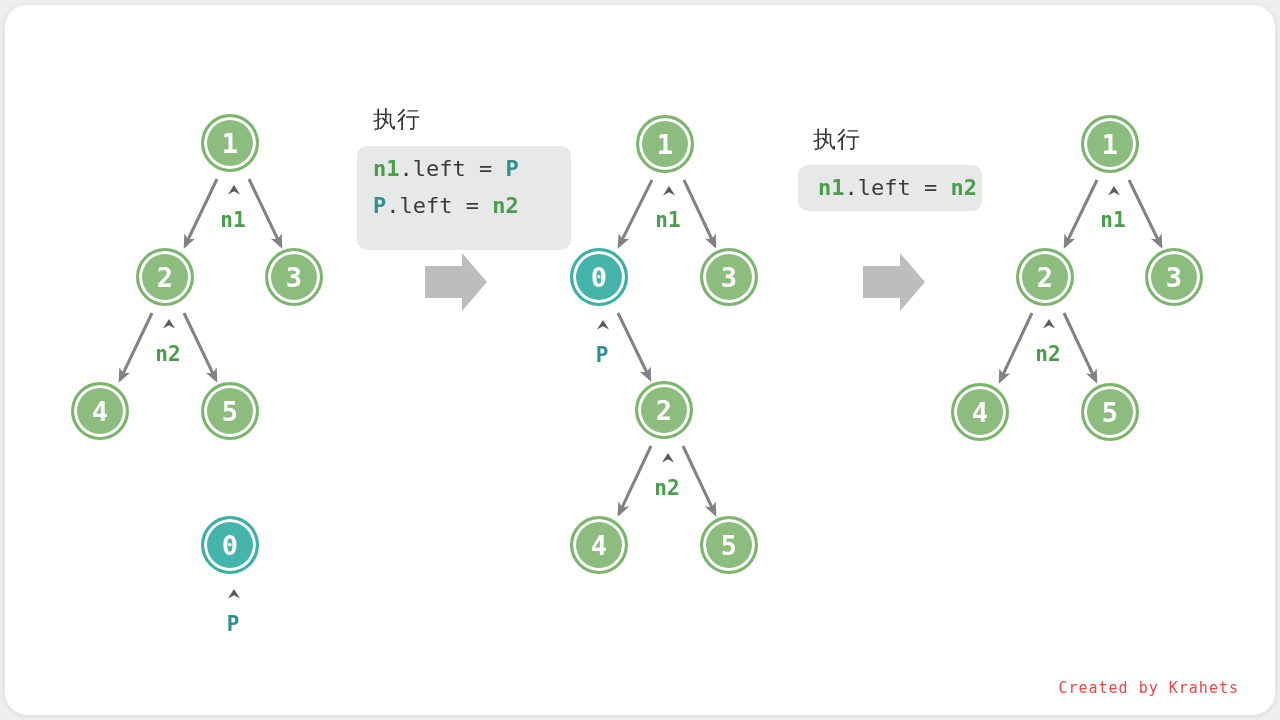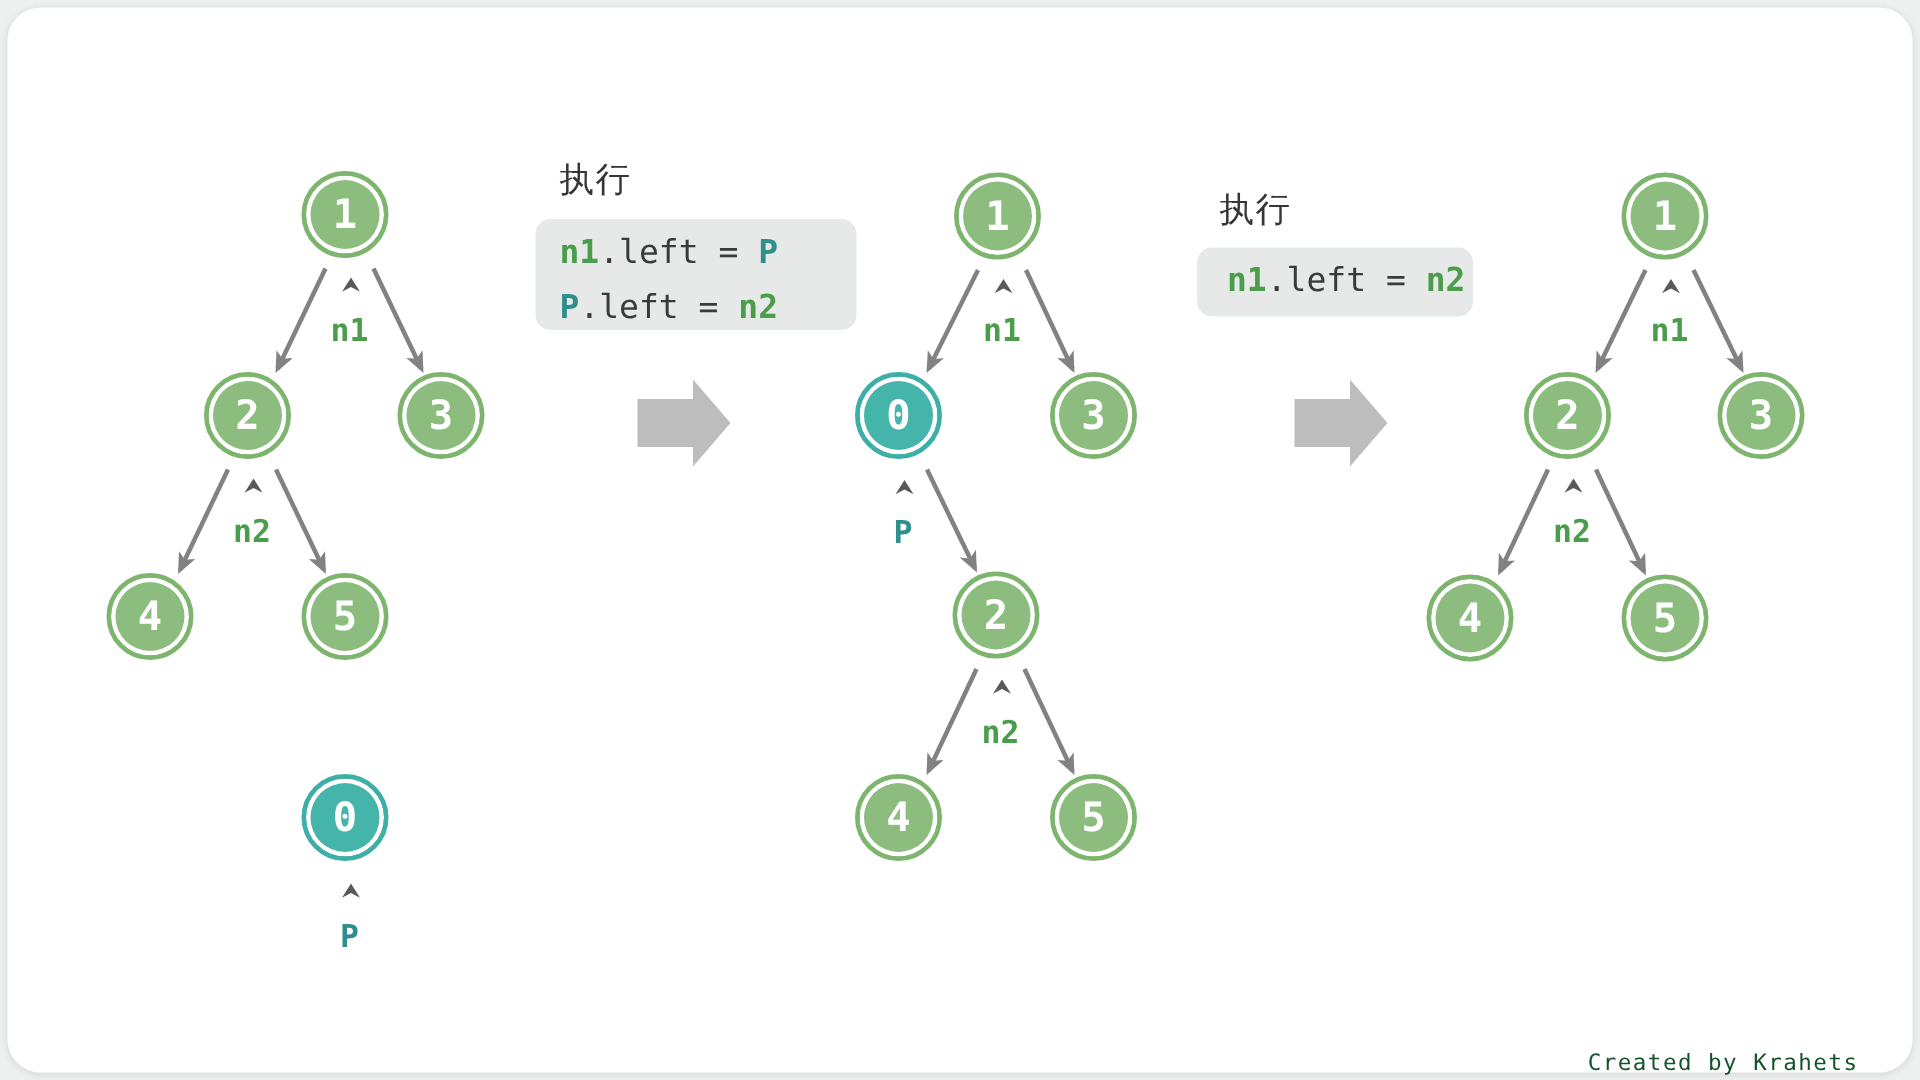--- a/index.html
+++ b/index.html
@@ -31,21 +31,21 @@
               font-family:"DejaVu Sans Mono","Liberation Mono",monospace;
               font-size:22px; color:#3a3a3a; }
   .code-line { line-height:37px; white-space:pre; }
   .tok-green { color:#4a9d4a; font-weight:bold; }
   .tok-teal  { color:#2e8f8c; font-weight:bold; }
 
   .block-arrow { position:absolute; }
 
   .watermark { position:absolute; right:36px; top:674px;
                font-family:"DejaVu Sans Mono","Liberation Mono",monospace;
-               font-size:15px; color:#14532d; letter-spacing:1px;margin-top:20px; }
+               font-size:15px; color:#ef4444; letter-spacing:1px; }
 </style>
 </head>
 <body>
 
 <div class="canvas">
 
   <svg class="edges" viewBox="0 0 1280 720">
     <defs>
       <marker id="ah" markerUnits="userSpaceOnUse" markerWidth="16" markerHeight="14" refX="11" refY="6" orient="auto">
         <path d="M0 0 L14 6 L0 12 L3.5 6 Z" fill="#828282"></path>
@@ -86,21 +86,21 @@
     </svg>
   <svg class="caret" style="left:222px;top:584px">
       <path d="M7 0 L13 9.5 L7 6.3 L1 9.5 Z" fill="#5a5a5a"></path>
     </svg>
 
   <div class="tree-label lbl-green" style="left:198px;top:203px">n1</div>
   <div class="tree-label lbl-green" style="left:133px;top:337px">n2</div>
   <div class="tree-label lbl-teal" style="left:198px;top:607px">P</div>
 
   <div class="exec-title" style="left:368px;top:99px">执行</div>
-  <div class="code-box" style="left:352px;top:141px;width:214px;height:74px;padding:4px 16px">
+  <div class="code-box" style="left:352px;top:141px;width:214px;height:104px;padding:4px 16px">
     <div class="code-line"><span class="tok-green">n1</span><span>.left = </span><span class="tok-teal">P</span></div>
     <div class="code-line"><span class="tok-teal">P</span><span>.left = </span><span class="tok-green">n2</span></div>
   </div>
 
   <svg class="block-arrow" style="left:414px;top:243px" width="75" height="68">
     <polygon points="6,18 43,18 43,5 68,34 43,63 43,50 6,50" fill="#bdbdbd"></polygon>
   </svg>
 
   <div class="node" style="left:631px;top:110px">1</div>
   <div class="node teal" style="left:565px;top:243px">0</div>

